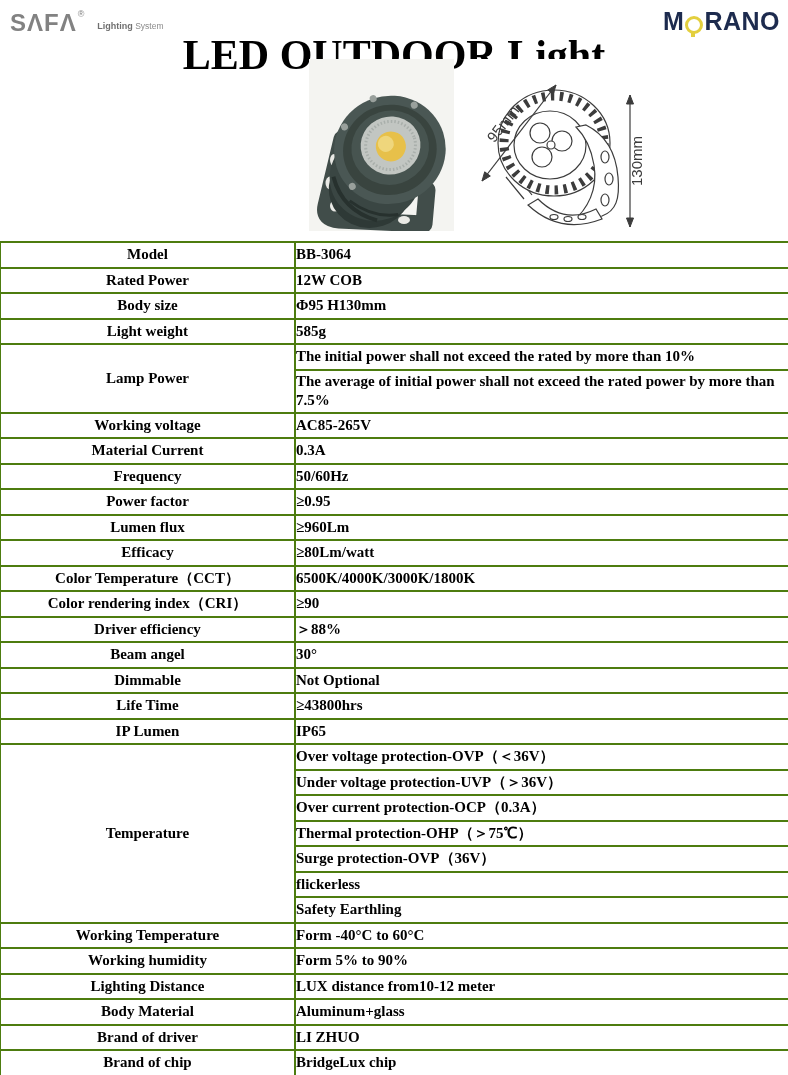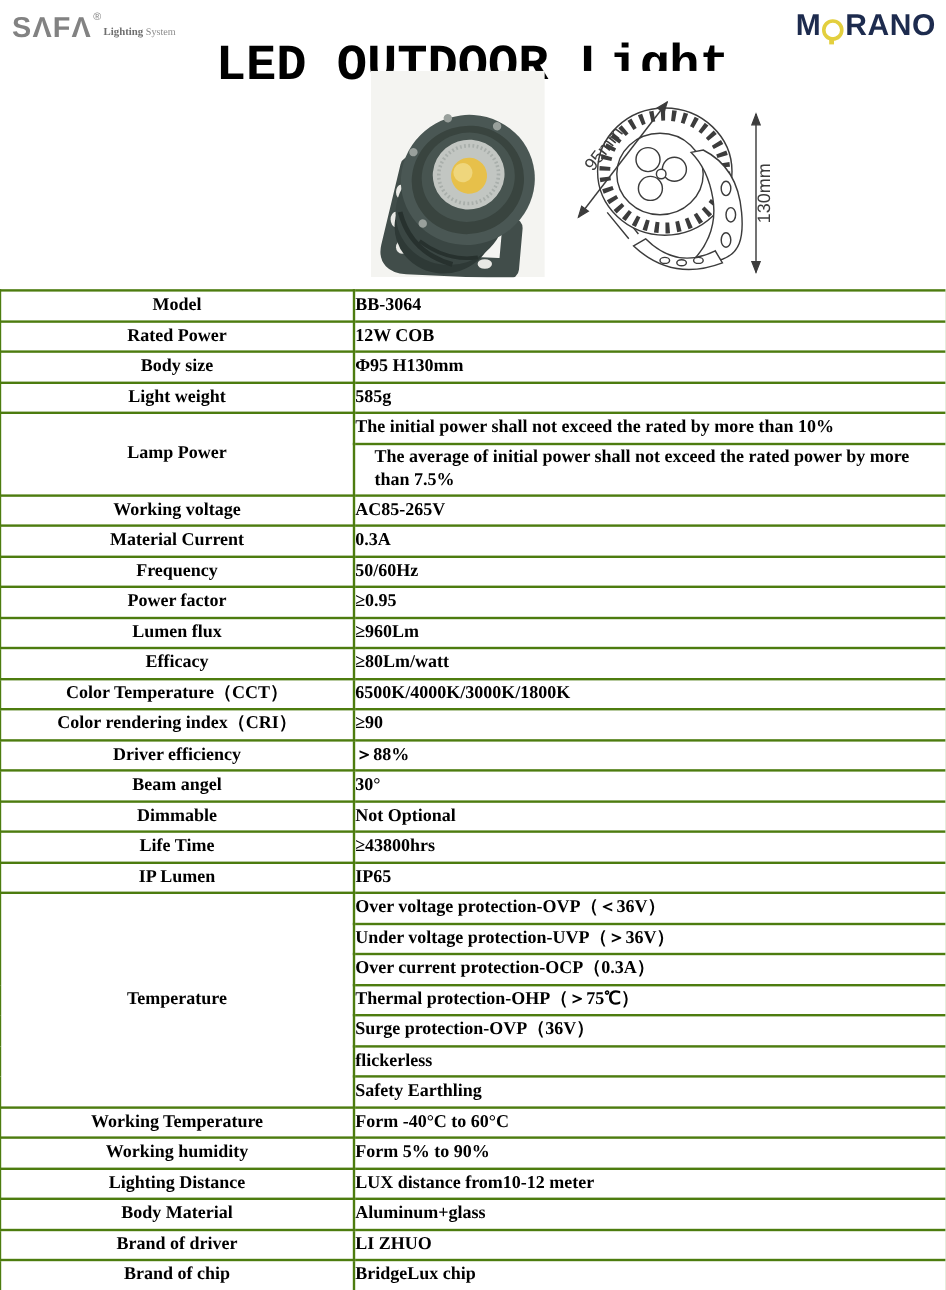--- a/index.html
+++ b/index.html
@@ -5,26 +5,26 @@
   html,body{margin:0;padding:0;background:#fff;}
   .page{position:relative;width:788px;height:1075px;background:#ffffff;overflow:hidden;
         font-family:"Liberation Serif",serif;color:#000;}
 
   
   .safa{position:absolute;top:9px;left:10px;white-space:nowrap;}
   .safa .word{font-family:"Liberation Sans",sans-serif;font-weight:bold;font-size:24px;
               color:#828282;letter-spacing:1px;line-height:1;}
   .safa .reg{font-family:"Liberation Sans",sans-serif;font-size:9px;color:#828282;
              vertical-align:14px;margin-left:1px;}
-  .safa .tag{font-family:Liberation Serif, serif;font-size:8.5px;color:#8a8a8a;
-             margin-left:2px;vertical-align:2px;}
+  .safa .tag{font-family:Liberation Sans, sans-serif;font-size:8.5px;color:#8a8a8a;
+             margin-left:13px;vertical-align:2px;}
   .safa .tag b{font-size:9px;color:#6f6f6f;}
 
   .title{position:absolute;top:0px;left:0;right:0;text-align:center;
-         font-size:42px;font-weight:bold;font-family:Liberation Mono, monospace;line-height:1.3;}
+         font-size:42px;font-weight:bold;font-family:Liberation Serif, serif;line-height:1.3;}
 
   .morano{position:absolute;top:7px;right:8px;display:flex;align-items:center;
           font-family:"Liberation Sans",sans-serif;font-weight:bold;font-size:25px;
           color:#1d2b4e;letter-spacing:0.5px;}
   .bulb{display:inline-block;width:12px;height:12px;border:3.5px solid #e3cf3e;
         border-radius:50%;position:relative;margin:0 1px;top:3px;}
   .bulb::after{content:"";position:absolute;left:2.5px;top:12.5px;width:4px;height:6px;
                background:#e3cf3e;}
 
   
@@ -32,21 +32,21 @@
           align-items:flex-start;gap:12px;transform:translateX(86px);}
   .images svg{display:block;}
 
   
   table.spec{position:absolute;top:241px;left:-1px;width:791px;border-collapse:collapse;
              table-layout:fixed;}
   table.spec td{border:2px solid #4d7c0f;height:23.5px;font-weight:bold;font-size:15px;
                 padding:0;line-height:1.25;overflow:hidden;}
   td.l{text-align:center;padding:0 4px;}
   td.v{text-align:left;padding:1px 5px 1px 4px;}
-  tr.tall td{height:41px;padding-left:16px;}
+  tr.tall td{height:41px;}
 </style>
 </head>
 <body>
 
 <div class="page">
 
   <div class="safa">
     <span class="word">SΛFΛ</span><span class="reg">®</span><span class="tag"><b>Lighting</b> <span>System</span></span>
   </div>
 

